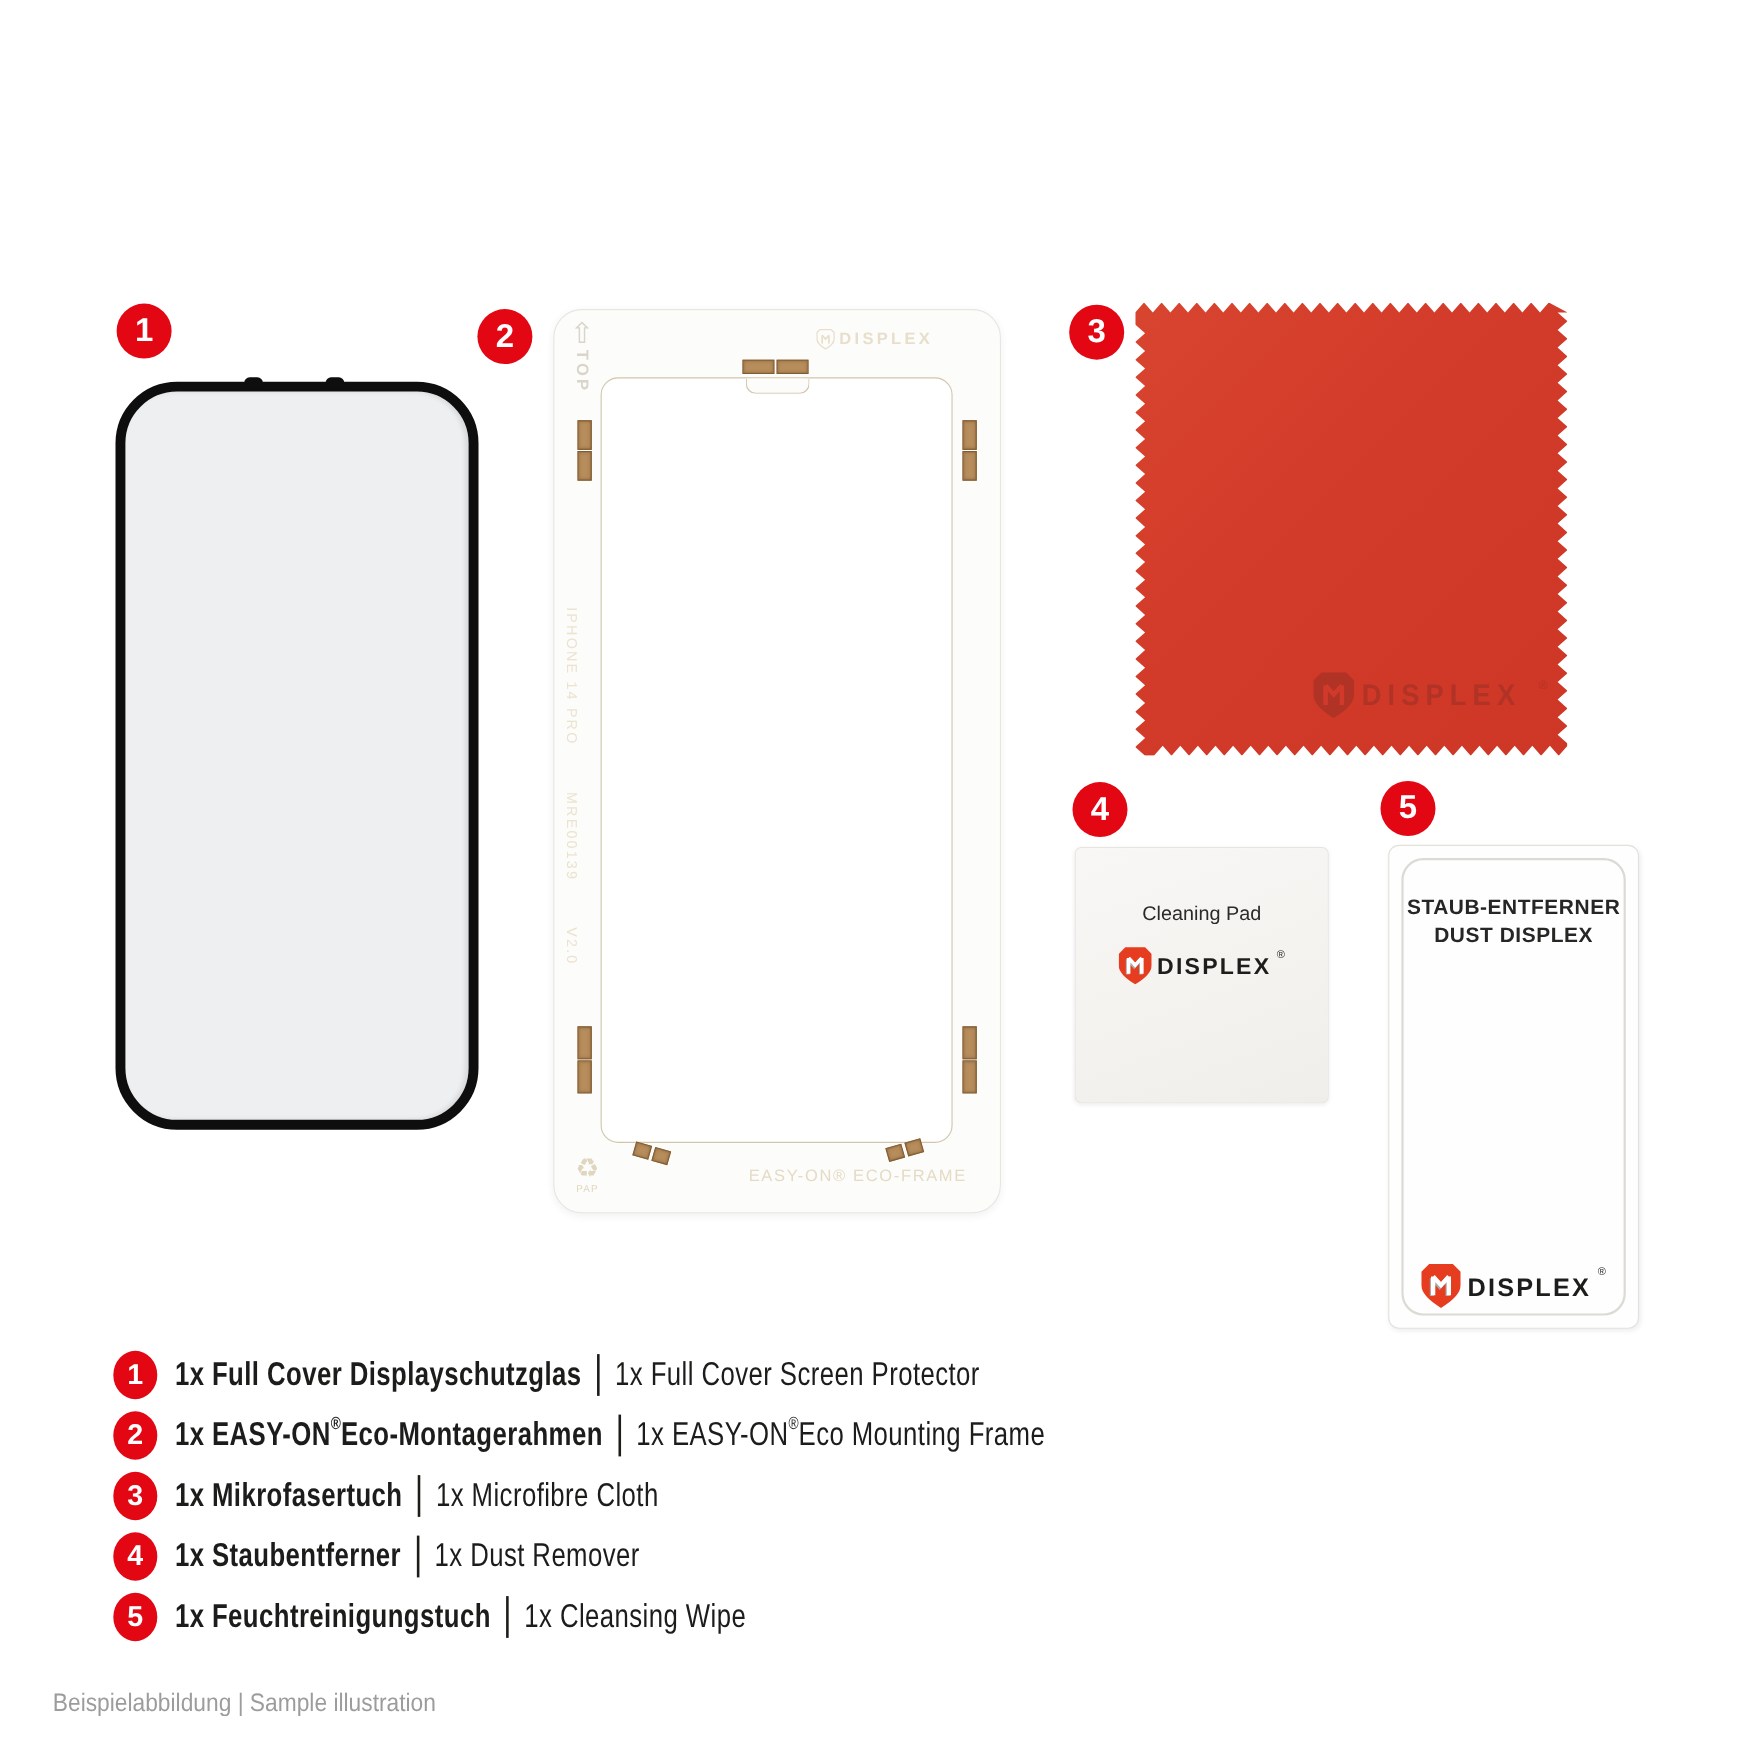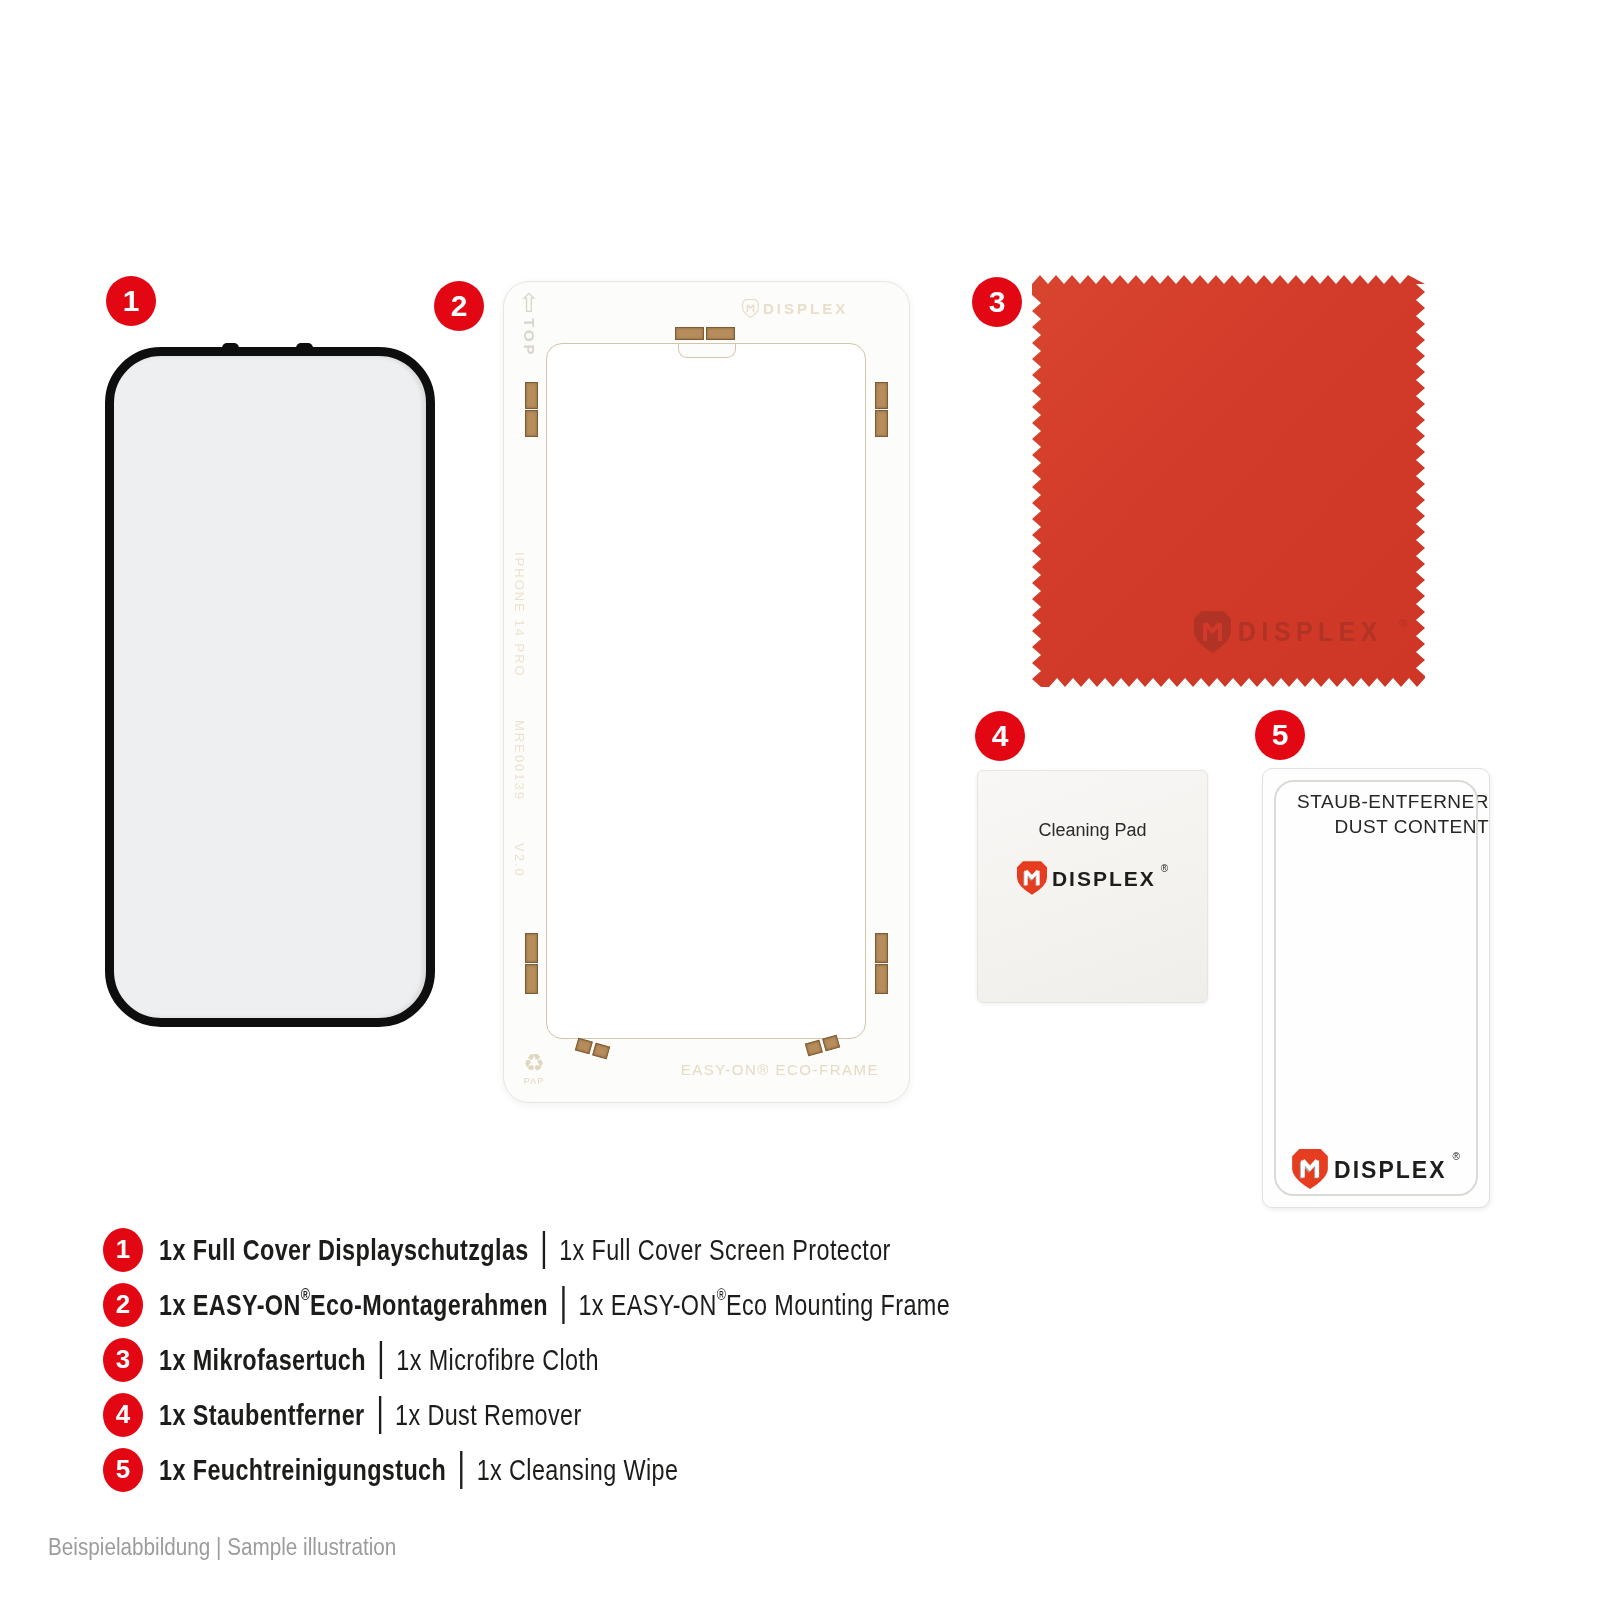--- a/index.html
+++ b/index.html
@@ -84,21 +84,21 @@
   .sachet-sub{font-size:18px;margin-top:13px;color:#2a2a28;}
   .logo-row{display:inline-flex;align-items:flex-start;gap:5px;margin-top:20px;}
   .logo-text{font-size:21px;font-weight:bold;letter-spacing:2px;color:#1d1d1b;margin-top:6px;}
   .logo-reg{font-size:10px;color:#1d1d1b;margin-top:2px;}
 
   
   .card5{position:absolute;left:1262px;top:768px;width:228px;height:440px;box-sizing:border-box;
          background:#fefefe;border:1px solid #e3e1dc;border-radius:10px;box-shadow:1px 2px 5px rgba(0,0,0,.07);}
   .card5-inner{position:absolute;left:11px;top:11px;right:11px;bottom:11px;border:2px solid #dcdad4;
                border-radius:20px;}
-  .card5-title{margin-top:20px;text-align:right;font-size:19px;font-weight:normal;line-height:25px;
+  .card5-title{margin-top:44px;text-align:center;font-size:19px;font-weight:bold;line-height:25px;
                letter-spacing:.5px;color:#262624;}
   .card5-logo{position:absolute;left:0;right:0;bottom:18px;display:flex;justify-content:center;
               align-items:flex-start;gap:6px;}
   .card5-logo .logo-text{font-size:23px;margin-top:8px;}
 
   
   .legend{position:absolute;left:103px;top:1222px;}
   .lrow{display:flex;align-items:center;height:55px;}
   .lbadge{width:40px;height:44px;border-radius:50%;background:#e30613;color:#fff;font-size:26px;font-weight:bold;
           display:flex;align-items:center;justify-content:center;flex:0 0 auto;margin-right:16px;}
@@ -195,21 +195,21 @@
       </svg>
       <span class="logo-text">DISPLEX</span>
       <span class="logo-reg">®</span>
     </div>
   </div>
 
   <div class="card5">
     <div class="card5-inner"></div>
     <div class="card5-title">
       <div>STAUB-ENTFERNER</div>
-      <div>DUST CONTENT</div>
+      <div>DUST DISPLEX</div>
     </div>
     <div class="card5-logo">
       <svg width="36" height="40" viewBox="0 0 100 112">
         <path d="M20 0 L80 0 L100 20 L100 54 Q100 82 50 112 Q0 82 0 54 L0 20 Z" fill="#e63c1f"></path>
         <path d="M27 36 V82 M27 36 L47 58 L67 36 M67 36 V82" fill="none" stroke="#a6a8ab" stroke-width="11"></path>
         <path d="M30 32 V80 M30 32 L50 54 L70 32 M70 32 V80" fill="none" stroke="#ffffff" stroke-width="11"></path>
       </svg>
       <span class="logo-text">DISPLEX</span>
       <span class="logo-reg">®</span>
     </div>

